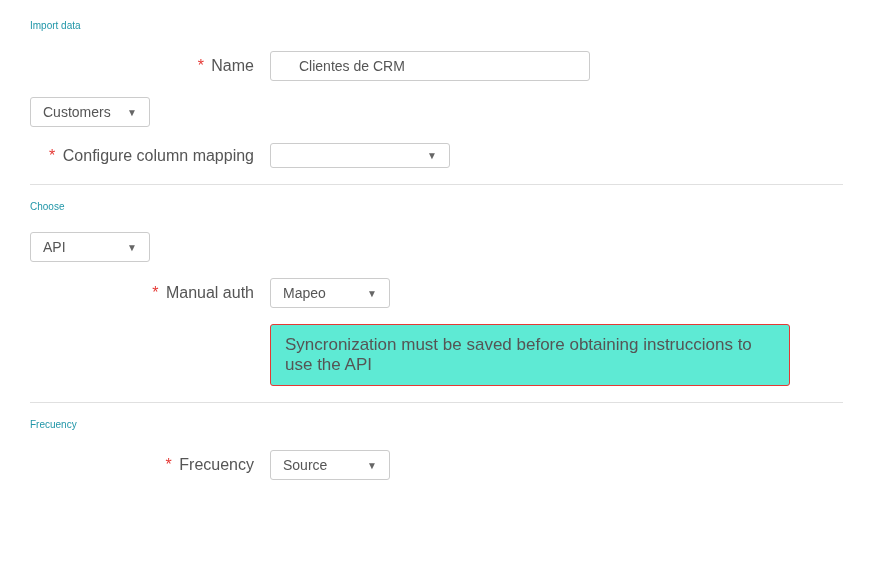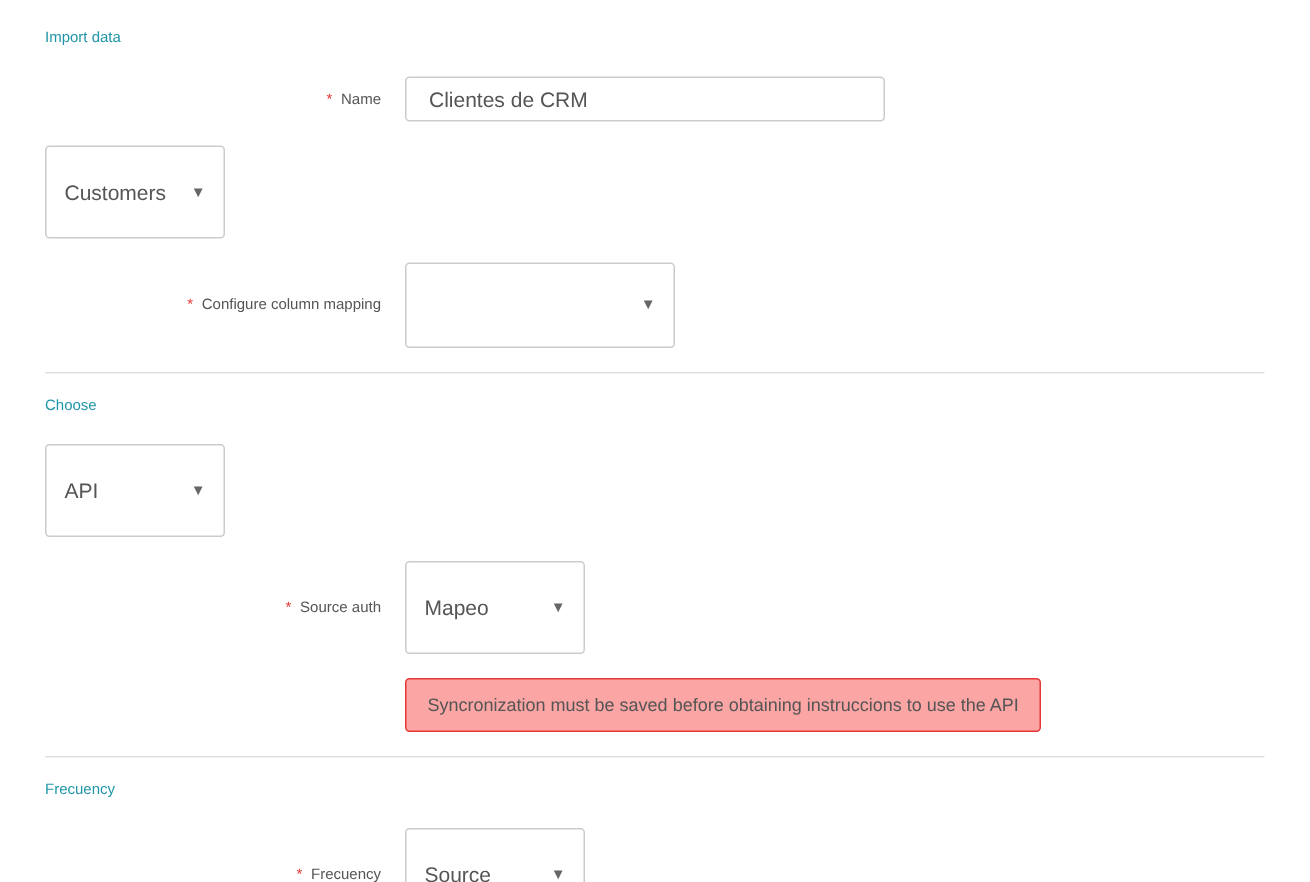--- a/index.html
+++ b/index.html
@@ -46,72 +46,72 @@
       display: flex;
       align-items: center;
       margin-bottom: 16px;
     }
 
     .form-label {
       text-align: right;
       width: 240px;
       padding-right: 16px;
       color: #555;
-      font-size: 10px;
+      font-size: 16px;
       flex-shrink: 0;
     }
 
     .required-star {
       color: #e53935;
       margin-right: 3px;
     }
 
     .form-control {
       display: flex;
       align-items: center;
     }
 
     .text-input {
       border: 1px solid #ccc;
       border-radius: 3px;
-      padding: 6px 15px;
+      padding: 6px 28px;
       font-size: 14px;
       color: #555;
       width: 320px;
       background: #fff;
       outline: none;
     }
 
     .dropdown-btn {
       border: 1px solid #ccc;
       border-radius: 3px;
-      padding: 22px 12px;
+      padding: 6px 12px;
       font-size: 14px;
       color: #555;
       background: #fff;
       cursor: pointer;
       display: flex;
       align-items: center;
       gap: 8px;
       min-width: 120px;
     }
 
     .dropdown-arrow {
       font-size: 10px;
       color: #666;
       margin-left: auto;
     }
 
     .alert-box {
       border: 1px solid #e53935;
-      background-color: #fca5a5;
+      background-color: #5eead4;
       border-radius: 3px;
       padding: 10px 14px;
       color: #555;
-      font-size: 12px;
+      font-size: 17px;
       max-width: 520px;
       margin-left: 0;
     }
 
     .alert-row {
       display: flex;
       align-items: center;
       margin-bottom: 10px;
     }
 
@@ -170,21 +170,21 @@
         <button class="dropdown-btn">
           <span>API</span>
           <span class="dropdown-arrow">▼</span>
         </button>
       </div>
     </div>
 
     <div class="form-row">
       <div class="form-label">
         <span class="required-star">*</span>
-        <span>Source auth</span>
+        <span>Manual auth</span>
       </div>
       <div class="form-control">
         <button class="dropdown-btn">
           <span>Mapeo</span>
           <span class="dropdown-arrow">▼</span>
         </button>
       </div>
     </div>
 
     <div class="alert-row">

